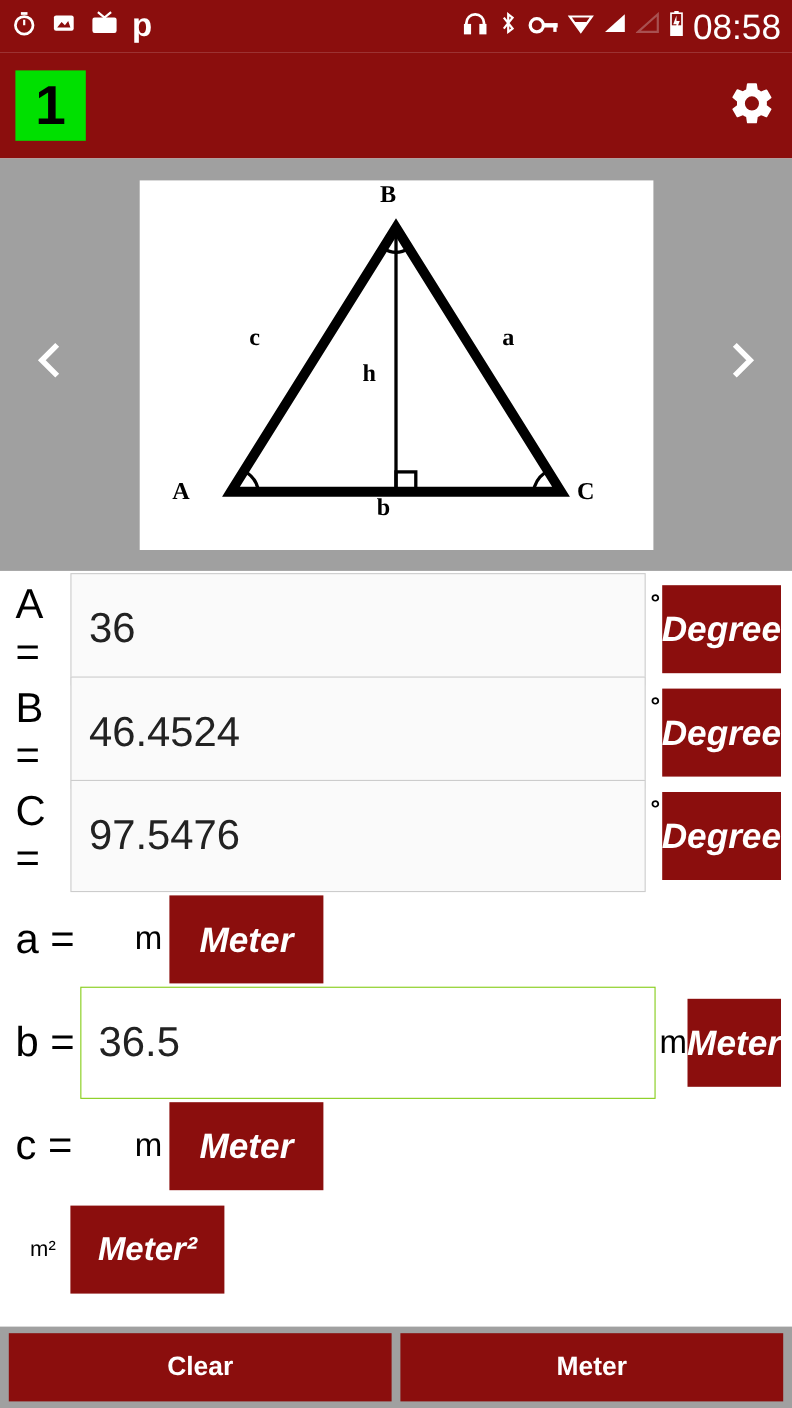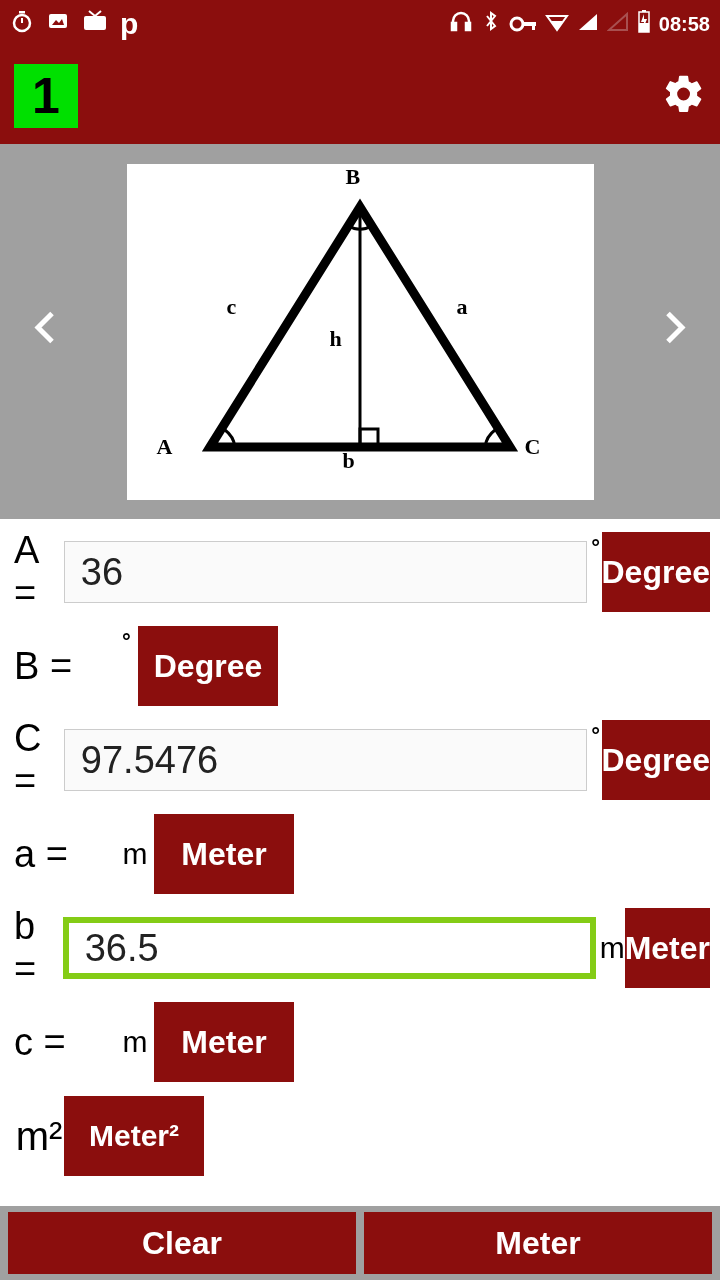--- a/index.html
+++ b/index.html
@@ -87,76 +87,77 @@
   }
   .row-label {
     font-size: 38px;
     width: 102px;
     text-align: left;
     padding-left: 4px;
   }
   .row-area .row-label { width: 128px; }
   .row-input {
     flex: 1;
-    height: 62px;
+    height: 102px;
     border: 1px solid #ccc;
     background: #fafafa;
     font-size: 38px;
     padding: 0 16px;
     color: #222;
   }
   .row-input.active {
-    border: 6px solid #84cc16;
+    border: 1px solid #84cc16;
     background: #fff;
   }
   .unit {
     width: 42px;
     font-size: 30px;
     text-align: center;
     padding-left: 4px;
   }
   .unit.deg {
     font-size: 22px;
     align-self: flex-start;
     padding-top: 6px;
     padding-left: 3px;
     width: 26px;
     font-weight: bold;
   }
-  .unit.m2 { font-size: 40px; width: 54px; }
+  .unit.m2 { font-size: 20px; width: 54px; }
   .unit-btn {
     width: 140px;
     height: 80px;
     background: #8b0e0d;
     color: #fff;
     font-size: 32px;
     font-weight: bold;
     border: none;
     display: flex;
     align-items: center;
     justify-content: center;
     cursor: pointer;
+    font-style: italic;
   }
   .row-area .unit-btn { font-size: 30px; }
   .bottom-bar {
     position: absolute;
     bottom: 0;
     left: 0;
     right: 0;
     height: 74px;
     background: #a0a0a0;
     display: flex;
     gap: 8px;
     padding: 6px 8px;
   }
   .bottom-btn {
     flex: 1;
     background: #8b0e0d;
     color: #fff;
-    font-size: 32px;
+    font-size: 24px;
     font-weight: bold;
     border: none;
     display: flex;
     align-items: center;
     justify-content: center;
     cursor: pointer;
   }
   .tri-label {
     position: absolute;
     font-family: 'Times New Roman', serif;
@@ -227,21 +228,21 @@
         </svg>
     </span>
     <span>
       <svg width="14" height="24" viewBox="0 0 14 24">
           <rect x="2" y="3" width="10" height="20" fill="none" stroke="#fff" stroke-width="1.5"></rect>
           <rect x="5" y="1" width="4" height="2" fill="#fff"></rect>
           <rect x="2" y="14" width="10" height="9" fill="#fff"></rect>
           <polygon points="7,5 4,13 7,13 6,20 10,10 7,10" fill="#fff"></polygon>
         </svg>
     </span>
-    <span style="font-size:20px;font-weight:700">08:58</span>
+    <span style="font-size:32px;font-weight:400">08:58</span>
   </div>
 </div>
 
 <div class="app-bar">
   <div class="app-badge">1</div>
   <div class="gear-icon">
     <svg width="44" height="44" viewBox="0 0 24 24">
         <path d="M19.14,12.94a7,7,0,0,0,.05-.94,7,7,0,0,0-.05-.94l2.11-1.65a.5.5,0,0,0,.12-.64l-2-3.46a.5.5,0,0,0-.61-.22l-2.49,1a7,7,0,0,0-1.63-.94l-.38-2.65A.5.5,0,0,0,13.77,2H9.77a.5.5,0,0,0-.49.42L8.9,5.07a7,7,0,0,0-1.63.94l-2.49-1a.5.5,0,0,0-.61.22l-2,3.46a.5.5,0,0,0,.12.64L4.4,11a7,7,0,0,0-.05.94,7,7,0,0,0,.05.94L2.29,14.51a.5.5,0,0,0-.12.64l2,3.46a.5.5,0,0,0,.61.22l2.49-1a7,7,0,0,0,1.63.94l.38,2.65a.5.5,0,0,0,.49.42h4a.5.5,0,0,0,.49-.42l.38-2.65a7,7,0,0,0,1.63-.94l2.49,1a.5.5,0,0,0,.61-.22l2-3.46a.5.5,0,0,0-.12-.64ZM11.77,15.5A3.5,3.5,0,1,1,15.27,12,3.5,3.5,0,0,1,11.77,15.5Z"></path>
       </svg>
   </div>
@@ -279,20 +280,21 @@
 
 <div class="inputs">
   <div class="row">
     <div class="row-label">A = </div>
     <input class="row-input" value="36" style="">
     <div class="unit deg">°</div>
     <button class="unit-btn">Degree</button>
   </div>
   <div class="row">
     <div class="row-label">B = </div>
+    <input class="row-input" value="46.4524" style="">
     <div class="unit deg">°</div>
     <button class="unit-btn">Degree</button>
   </div>
   <div class="row">
     <div class="row-label">C = </div>
     <input class="row-input" value="97.5476" style="">
     <div class="unit deg">°</div>
     <button class="unit-btn">Degree</button>
   </div>
   <div class="row">

